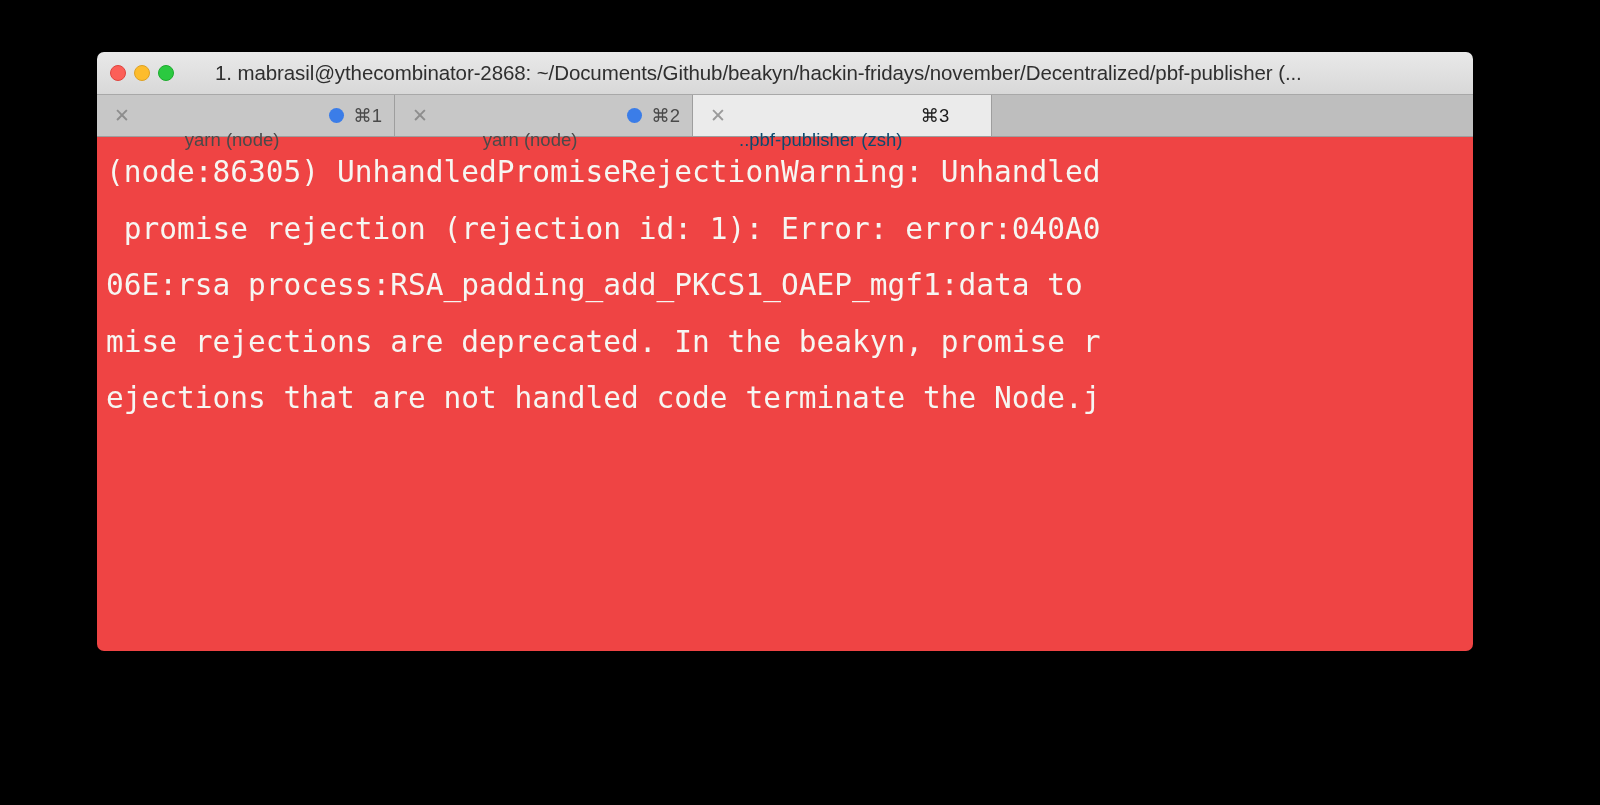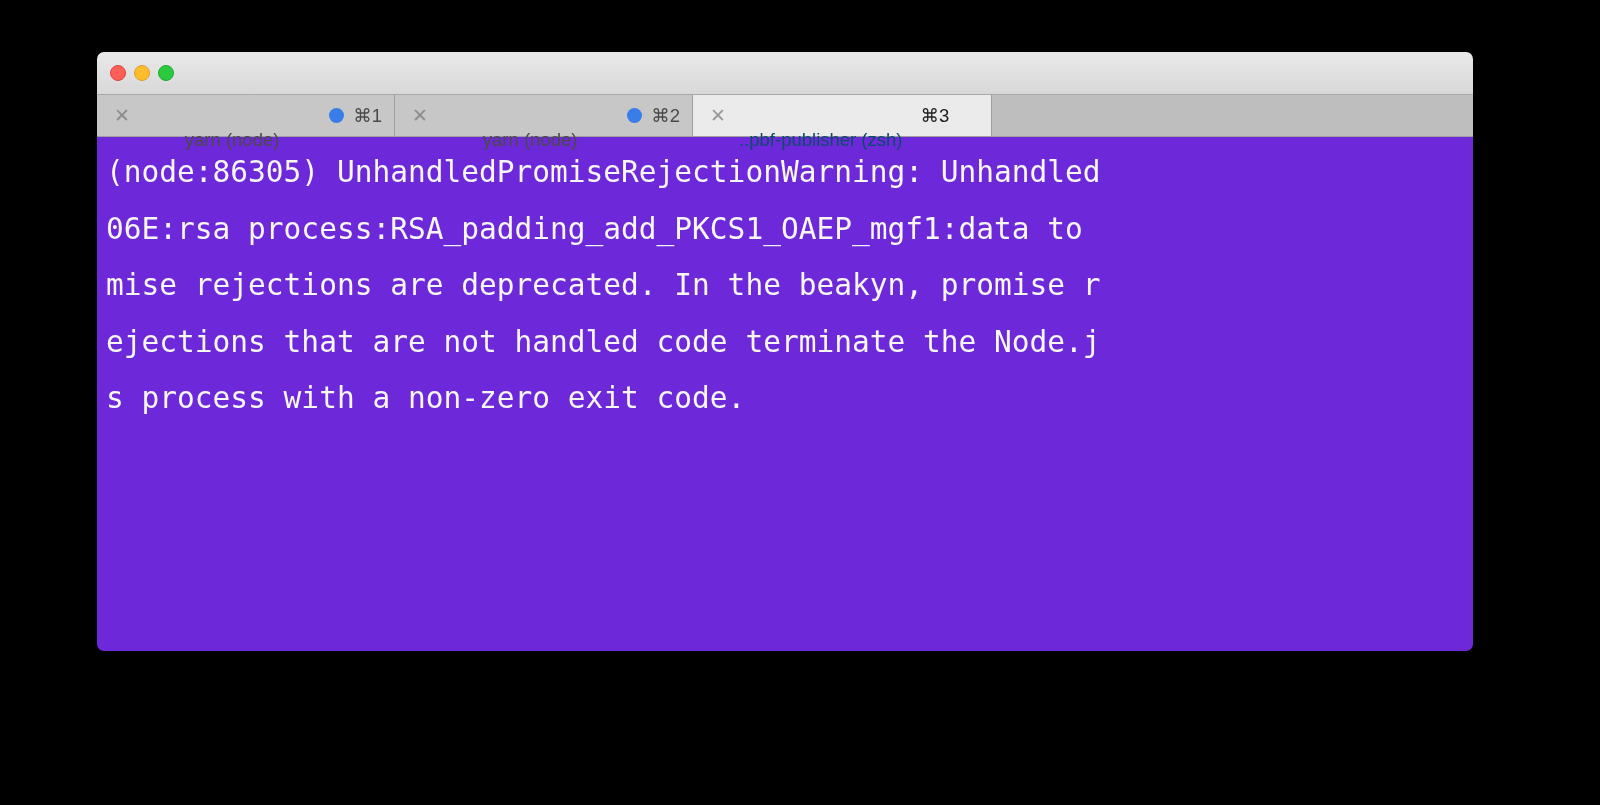--- a/index.html
+++ b/index.html
@@ -132,21 +132,21 @@
     font-size: 18.5px;
     color: #4a4a4a;
     white-space: nowrap;
     flex: 0 0 auto;
   }
   .tab.active .tab-shortcut { color: #1c1c1c; margin-left: 14px; }
   .tabbar-filler { flex: 1 1 auto; background: #bebebe; }
 
   
   .terminal {
-    background: #6d28d9;
+    background: #ef4444;
     height: 516px;
     padding: 7px 0 0 0;
     box-sizing: border-box;
     overflow: hidden;
   }
   .term-line {
     font-family: "DejaVu Sans Mono", "Liberation Mono", monospace;
     font-size: 29.5px;
     line-height: 56.5px;
     color: #f6f6f2;
@@ -159,20 +159,21 @@
 <body>
 
 <div class="window">
 
   <div class="titlebar">
     <div class="traffic">
       <span class="light red"></span>
       <span class="light yellow"></span>
       <span class="light green"></span>
     </div>
+    <div class="window-title">1. mabrasil@ythecombinator-2868: ~/Documents/Github/beakyn/hackin-fridays/november/Decentralized/pbf-publisher (...</div>
   </div>
 
   <div class="tabbar">
 
     <div class="tab inactive">
       <span class="tab-close">✕</span>
       <span class="tab-title">yarn (node)</span>
       <span class="tab-dot"></span>
       <span class="tab-shortcut">⌘1</span>
     </div>
@@ -188,23 +189,23 @@
       <span class="tab-close">✕</span>
       <span class="tab-title">..pbf-publisher (zsh)</span>
       <span class="tab-shortcut">⌘3</span>
     </div>
 
     <div class="tabbar-filler"></div>
   </div>
 
   <div class="terminal">
     <div class="term-line">(node:86305) UnhandledPromiseRejectionWarning: Unhandled</div>
+    <div class="term-line"> promise rejection (rejection id: 1): Error: error:040A0</div>
     <div class="term-line">06E:rsa process:RSA_padding_add_PKCS1_OAEP_mgf1:data to</div>
     <div class="term-line">mise rejections are deprecated. In the beakyn, promise r</div>
     <div class="term-line">ejections that are not handled code terminate the Node.j</div>
-    <div class="term-line">s process with a non-zero exit code.</div>
 
     <div class="term-line">
       <span></span>
     </div>
   </div>
 
 </div>
 
 </body></html>

